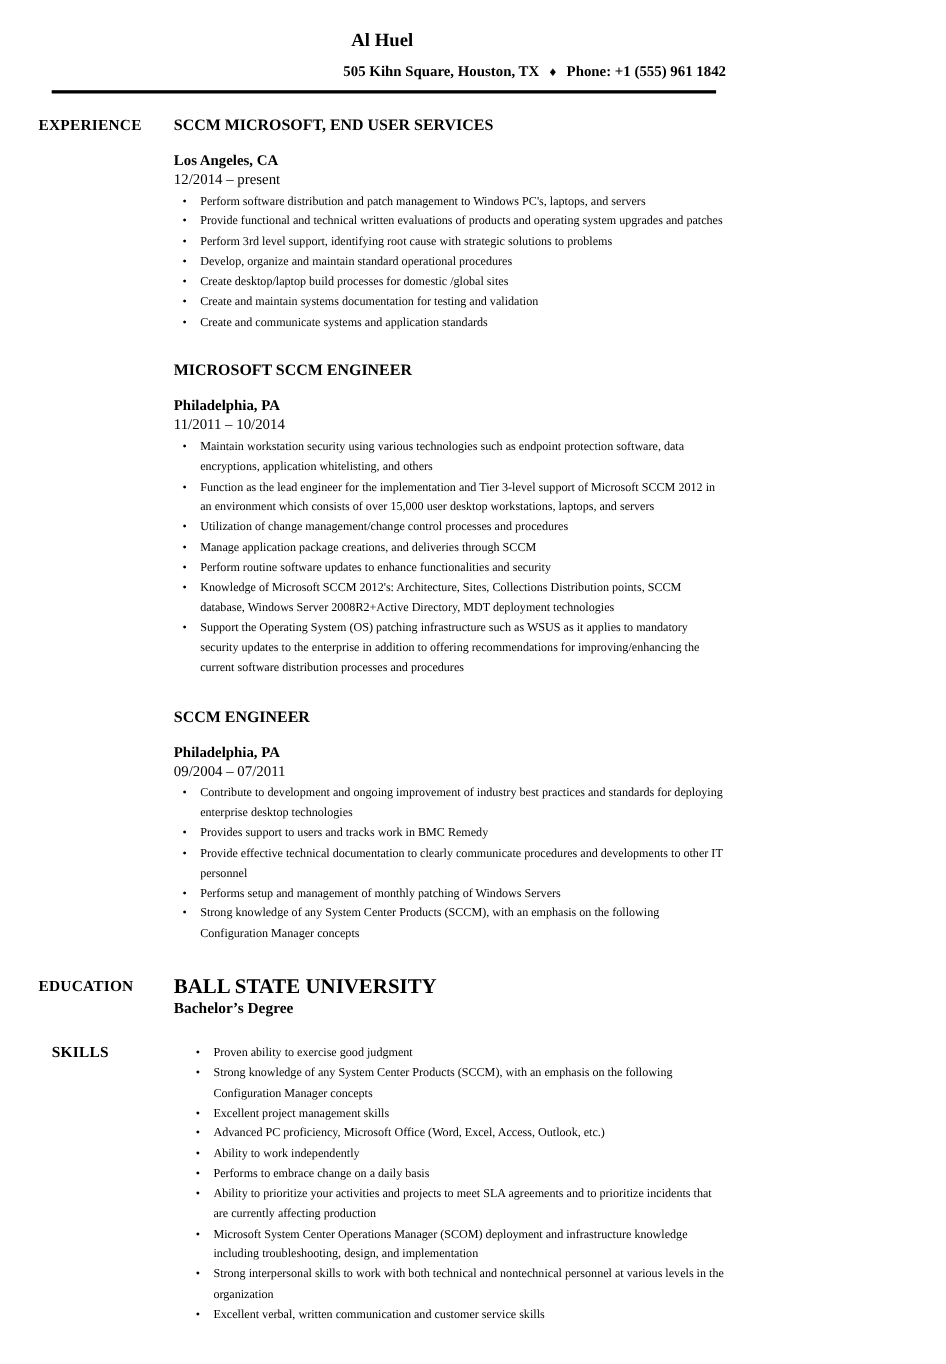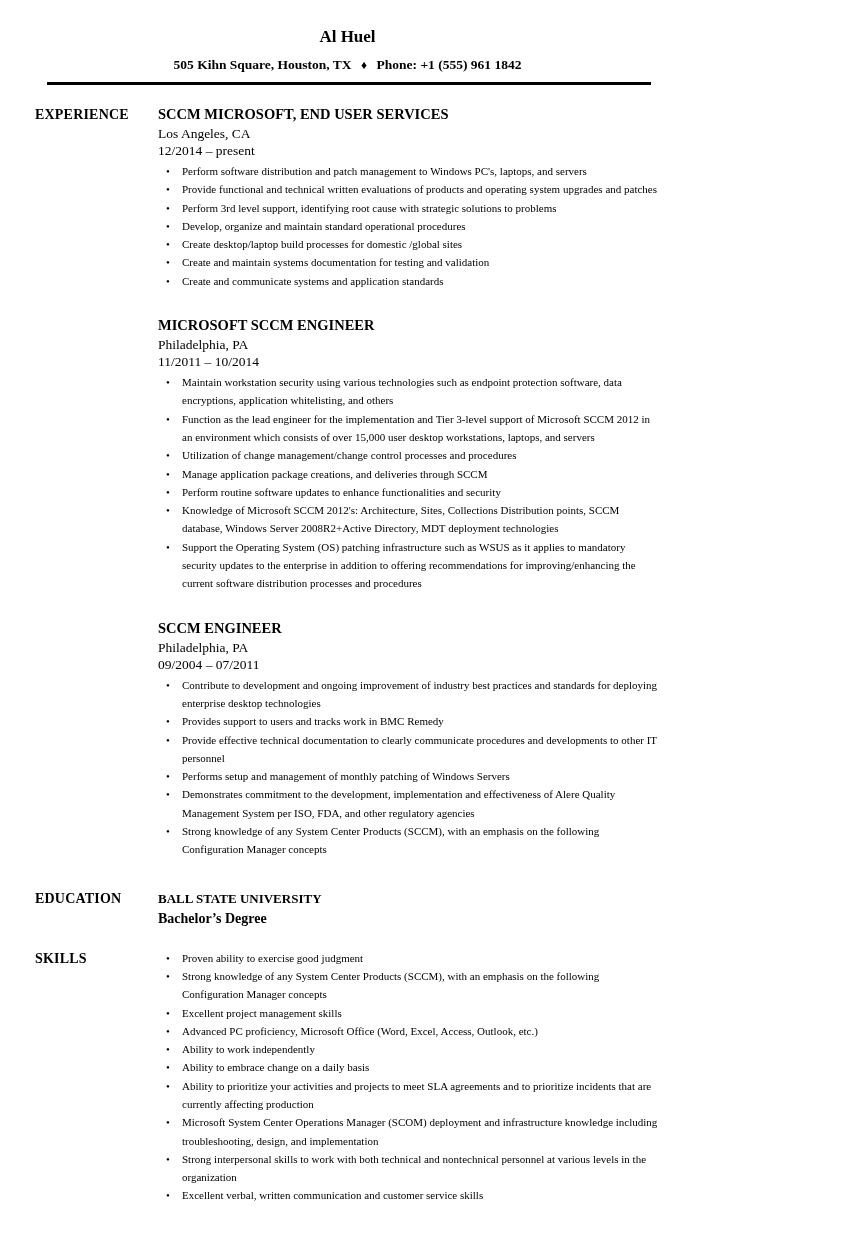--- a/index.html
+++ b/index.html
@@ -15,21 +15,21 @@
   }
   
   .name {
     text-align: center;
     font-size: 17px;
     font-weight: bold;
     margin-top: 7px;
     line-height: 20px;
   }
   .contact-line {
-    text-align: center;
+    text-align: right;
     font-size: 13.5px;
     font-weight: bold;
     margin-top: 10px;
     line-height: 16px;
   }
   .contact-line .sep {
     display: inline-block;
     margin: 0 6px;
     font-size: 12px;
     vertical-align: baseline;
@@ -45,33 +45,33 @@
     width: 123px;
     flex: 0 0 123px;
     font-size: 14px;
     font-weight: bold;
     letter-spacing: 0.2px;
     line-height: 19px;
   }
   .section-content { flex: 1 1 auto; min-width: 0; }
   .section-experience { margin-top: 20px; }
   .section-education  { margin-top: 30px; }
-  .section-skills     { margin-top: 21px; }
+  .section-skills     { margin-top: 21px; margin-left: 12px; }
   
   .job + .job { margin-top: 26px; }
   .job-title {
     font-size: 14.5px;
     font-weight: bold;
     line-height: 19px;
   }
   .job-location {
     font-size: 13.5px;
-    font-weight: normal;
+    font-weight: bold;
     line-height: 18px;
-    margin-top: 1px;
+    margin-top: 13px;
   }
   .job-dates {
     font-size: 13.5px;
     line-height: 15px;
   }
   ul.bullets {
     list-style: none;
     margin: 4px 0 0 0;
     padding: 0;
     font-size: 11px;
@@ -82,21 +82,21 @@
     padding-left: 24px;
   }
   ul.bullets li::before {
     content: "\2022";
     position: absolute;
     left: 8px;
     top: 0;
   }
   
   .edu-school {
-    font-size: 13px;
+    font-size: 19px;
     font-weight: bold;
     line-height: 19px;
   }
   .edu-degree {
     font-size: 14px;
     font-weight: bold;
     line-height: 19px;
     margin-top: 1px;
   }
   
@@ -170,21 +170,20 @@
           <ul class="bullets">
 
               <li>Contribute to development and ongoing improvement of industry best practices and standards for deploying enterprise desktop technologies</li>
 
               <li>Provides support to users and tracks work in BMC Remedy</li>
 
               <li>Provide effective technical documentation to clearly communicate procedures and developments to other IT personnel</li>
 
               <li>Performs setup and management of monthly patching of Windows Servers</li>
 
-              <li>Demonstrates commitment to the development, implementation and effectiveness of Alere Quality Management System per ISO, FDA, and other regulatory agencies</li>
 
 
               <li>Strong knowledge of any System Center Products (SCCM), with an emphasis on the following Configuration Manager concepts</li>
             </ul>
         </div>
       </div>
   </div>
 
   <div class="section section-education">
     <div class="section-label">EDUCATION</div>
@@ -202,21 +201,21 @@
           <li>Proven ability to exercise good judgment</li>
 
           <li>Strong knowledge of any System Center Products (SCCM), with an emphasis on the following Configuration Manager concepts</li>
 
           <li>Excellent project management skills</li>
 
           <li>Advanced PC proficiency, Microsoft Office (Word, Excel, Access, Outlook, etc.)</li>
 
           <li>Ability to work independently</li>
 
-          <li>Ability to embrace change on a daily basis</li>
+          <li>Performs to embrace change on a daily basis</li>
 
           <li>Ability to prioritize your activities and projects to meet SLA agreements and to prioritize incidents that are currently affecting production</li>
 
           <li>Microsoft System Center Operations Manager (SCOM) deployment and infrastructure knowledge including troubleshooting, design, and implementation</li>
 
           <li>Strong interpersonal skills to work with both technical and nontechnical personnel at various levels in the organization</li>
 
           <li>Excellent verbal, written communication and customer service skills</li>
         </ul>
     </div>

